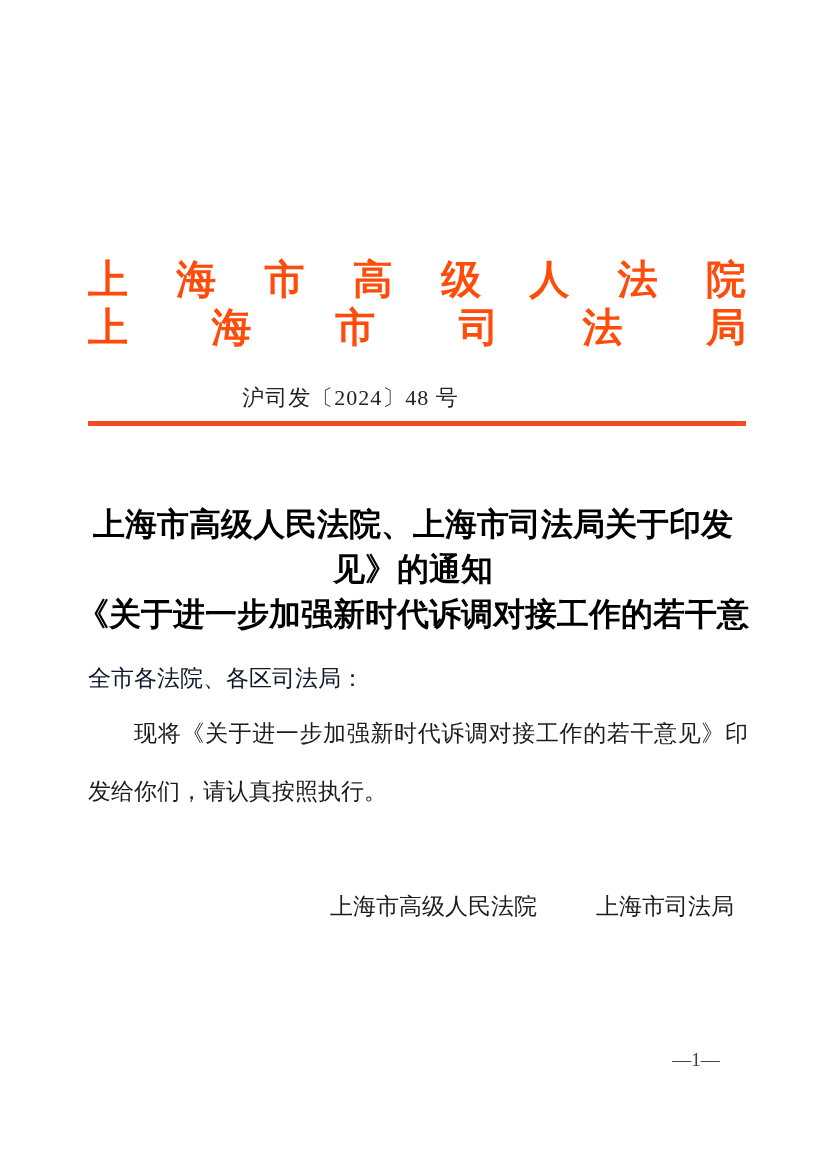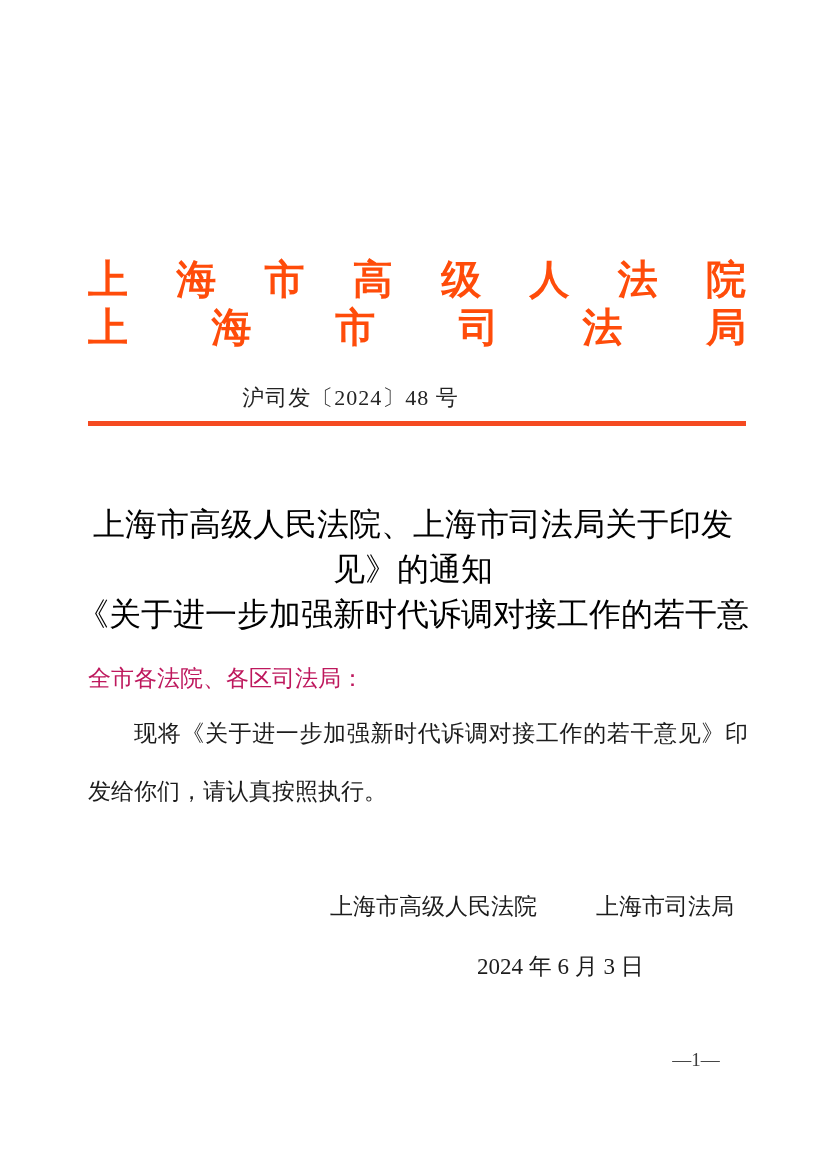--- a/index.html
+++ b/index.html
@@ -50,34 +50,34 @@
     height: 5px;
     background: #f54a21;
   }
   
   .doc-title {
     position: absolute;
     top: 502px;
     left: 63px;
     width: 700px;
     text-align: center;
-    font-weight: normal;
+    font-weight: bold;
     font-size: 32px;
     line-height: 45px;
     color: #000000;
   }
   
   .salutation {
     position: absolute;
     top: 664px;
     left: 88px;
     width: 660px;
     font-size: 23px;
     line-height: 30px;
-    color: #be185d;
+    color: #0f172a;
   }
   .paragraph {
     position: absolute;
     top: 705px;
     left: 88px;
     width: 660px;
     font-size: 23px;
     line-height: 58px;
     text-indent: 2em;
     text-align: justify;
@@ -151,17 +151,16 @@
 
   <div class="salutation">全市各法院、各区司法局：</div>
 
   <div class="paragraph">现将《关于进一步加强新时代诉调对接工作的若干意见》印发给你们，请认真按照执行。</div>
 
   <div class="signatures">
     <span>上海市高级人民法院</span>
     <span>上海市司法局</span>
   </div>
 
-  <div class="date">2024 年 6 月 3 日</div>
 
   <div class="page-number">—1—</div>
 
 </div>
 
 </body></html>

